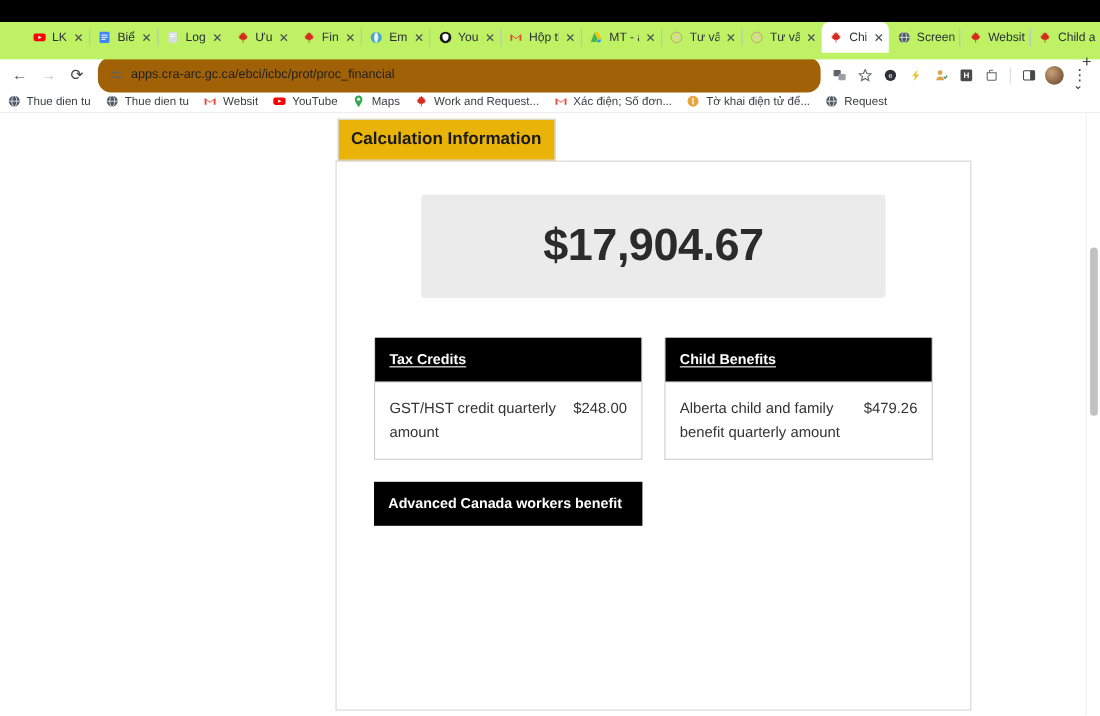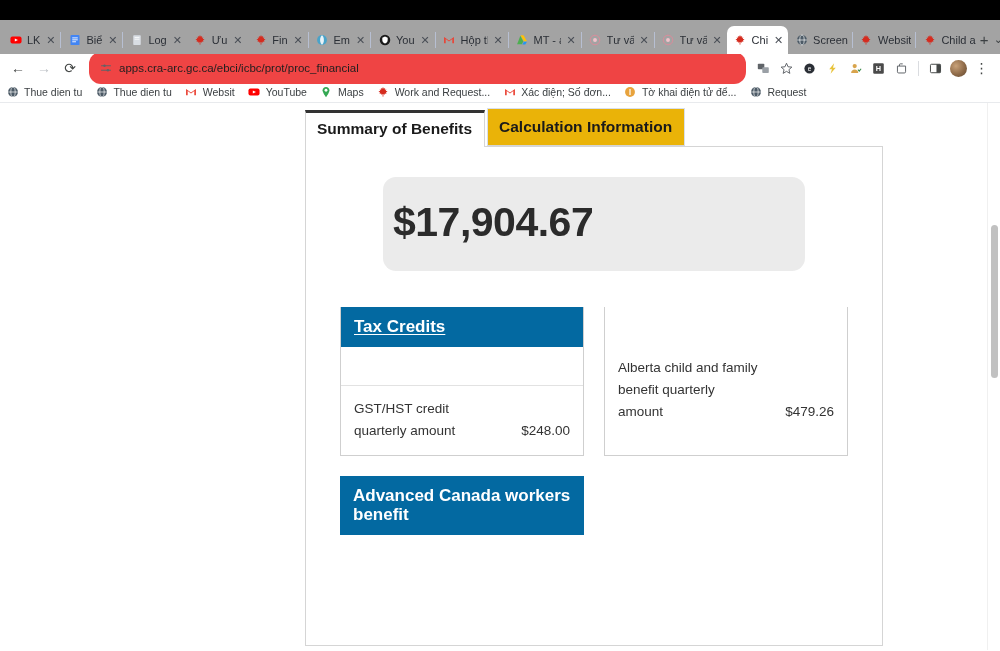--- a/index.html
+++ b/index.html
@@ -15,25 +15,26 @@
   
   .os-strip {
     height: 20px;
     background: #000000;
     width: 100%;
   }
 
   
   .tabstrip {
     height: 34px;
-    background: #a3a3a3;
+    background: #bef264;
     display: flex;
     align-items: flex-end;
     padding: 0 0 0 2px;
     position: relative;
+    flex-direction: column;
   }
   .tab {
     height: 28px;
     display: flex;
     align-items: center;
     gap: 5px;
     padding: 0 4px 0 7px;
     font-size: 11px;
     color: #2b2f36;
     white-space: nowrap;
@@ -109,21 +110,21 @@
     width: 24px; height: 24px;
     display: flex; align-items: center; justify-content: center;
     color: #444746;
     border-radius: 50%;
     font-size: 14px;
   }
   .nav-btn.disabled { color: #bdc1c6; }
   .omnibox {
     flex: 1;
     height: 22px;
-    background: #ef4444;
+    background: #a16207;
     border-radius: 12px;
     display: flex;
     align-items: center;
     padding: 16px 10px;
     margin: 0 5px;
     gap: 7px;
     min-width: 0;
   }
   .omnibox .url {
     font-size: 11.5px;
@@ -247,22 +248,22 @@
     font-weight: bold;
     color: #2b2b2b;
     text-align: center;
     line-height: 29px;
     margin: 8px auto 18px auto;
     max-width: 340px;
     letter-spacing: -0.2px;
   }
   .amount-box {
     background: #ebebeb;
-    border-radius: 13px;
-    text-align: left;
+    border-radius: 3px;
+    text-align: center;
     padding: 23px 10px 26px 10px;
     margin: 0 43px;
   }
   .amount-value {
     font-size: 41px;
     font-weight: bold;
     color: #2b2b2b;
     letter-spacing: -0.5px;
     line-height: 45px;
   }
@@ -273,42 +274,41 @@
     margin-top: 36px;
   }
   .card {
     flex: 1 1 0;
     border: 1px solid #cfcfcf;
     border-top: none;
     background: #ffffff;
     min-width: 0;
   }
   .card-head {
-    background: #0369a1;
+    background: #000000;
     color: #ffffff;
-    font-size: 17px;
+    font-size: 13px;
     font-weight: bold;
     padding: 10px 13px 11px 13px;
     line-height: 19px;
   }
   .card-head .hl {
     text-decoration: underline;
     text-underline-offset: 2px;
   }
   .card-row {
     display: flex;
     justify-content: space-between;
-    align-items: flex-end;
-    gap: 22px;
+    align-items: flex-start;
+    gap: 0;
     padding: 12px 13px 13px 13px;
     font-size: 13.5px;
     color: #333333;
     line-height: 22px;
     border-top: 1px solid #e2e2e2;
-    margin-top: 38px;
   }
   .card-row:first-of-type { border-top: none; }
   .card-row .label {
     flex: 1 1 auto;
     min-width: 0;
   }
   .card-row .value {
     flex: 0 0 auto;
     white-space: nowrap;
     text-align: right;
@@ -650,23 +650,20 @@
       </span>
       <span>Request</span>
     </div>
   </div>
 
 <div class="viewport">
 
   <div class="page">
 
     <div class="tabs-row">
-      <div class="ui-tab active">
-        <span>Summary of Benefits</span>
-      </div>
       <div class="ui-tab inactive">
         <span>Calculation Information</span>
       </div>
     </div>
 
     <div class="panel">
 
 
       <div class="amount-box">
         <div class="amount-value">$17,904.67</div>
@@ -678,20 +675,23 @@
           <div class="card-head">
             <span class="hl">Tax Credits</span>
           </div>
           <div class="card-row">
             <span class="label">GST/HST credit quarterly amount</span>
             <span class="value">$248.00</span>
           </div>
         </div>
 
         <div class="card">
+          <div class="card-head">
+            <span class="hl">Child Benefits</span>
+          </div>
           <div class="card-row">
             <span class="label">Alberta child and family benefit quarterly amount</span>
             <span class="value">$479.26</span>
           </div>
         </div>
 
       </div>
 
       <div class="cards-grid-2">
         <div class="card-wide">

